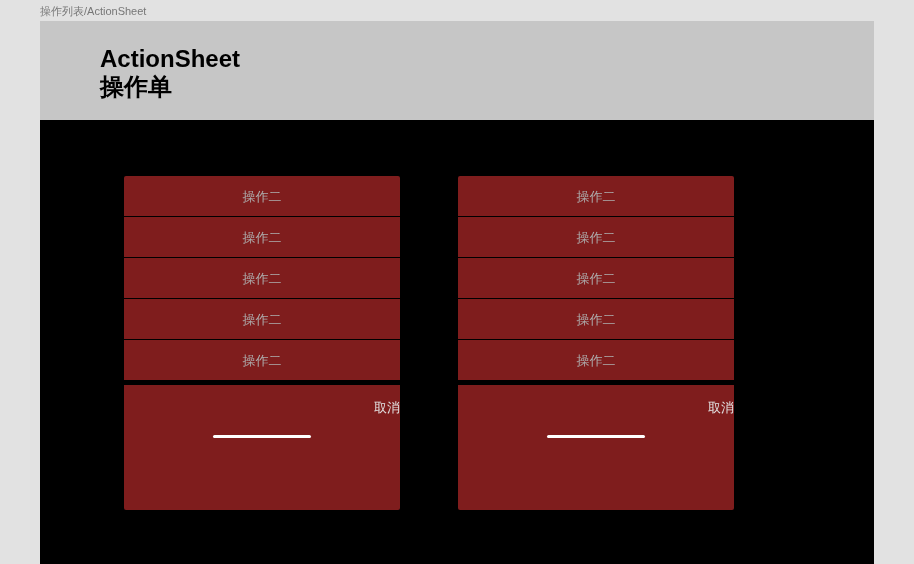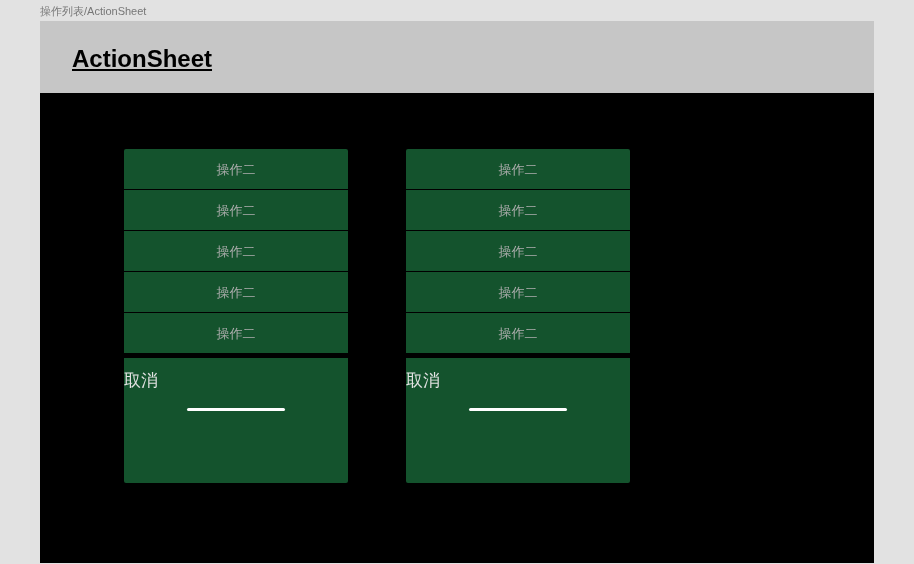--- a/index.html
+++ b/index.html
@@ -15,22 +15,21 @@
       overflow: hidden;
     }
     .breadcrumb {
       font-size: 11px;
       color: #777;
       padding: 4px 0 2px 40px;
     }
     .header {
       background: #c6c6c6;
       margin: 0 40px;
-      padding: 24px 42px 20px 32px;
-      text-decoration: underline;
+      padding: 24px 42px 20px 60px;
     }
     .header-title {
       font-size: 24px;
       font-weight: 700;
       color: #000;
       line-height: 1.15;
     }
     .header-subtitle {
       font-size: 24px;
       font-weight: 700;
@@ -39,22 +38,22 @@
     }
     .content {
       background: #000;
       margin: 0 40px;
       padding: 56px 84px 80px 84px;
       display: flex;
       gap: 58px;
       min-height: 470px;
     }
     .sheet {
-      width: 224px;
-      background: #14532d;
+      width: 276px;
+      background: #7f1d1d;
       border-radius: 2px;
       overflow: hidden;
       display: flex;
       flex-direction: column;
     }
     .sheet-item {
       height: 41px;
       line-height: 41px;
       text-align: center;
       color: #aeaeae;
@@ -65,23 +64,23 @@
     .sheet-item:last-of-type {
       border-bottom: none;
     }
     .sheet-gap {
       height: 4px;
       background: #000;
     }
     .sheet-cancel {
       height: 46px;
       line-height: 46px;
-      text-align: left;
+      text-align: right;
       color: #e2e2e2;
-      font-size: 17px;
+      font-size: 13px;
       cursor: pointer;
     }
     .home-indicator-wrap {
       height: 22px;
       display: flex;
       align-items: flex-start;
       justify-content: center;
       padding-top: 4px;
     }
     .home-indicator {
@@ -91,20 +90,21 @@
       border-radius: 2px;
     }
   </style>
 </head>
 <body>
 
 <div class="breadcrumb">操作列表/ActionSheet</div>
 
 <div class="header">
   <div class="header-title">ActionSheet</div>
+  <div class="header-subtitle">操作单</div>
 </div>
 
 <div class="content">
 
   <div class="sheet">
     <div class="sheet-item">操作二</div>
     <div class="sheet-item">操作二</div>
     <div class="sheet-item">操作二</div>
     <div class="sheet-item">操作二</div>
     <div class="sheet-item">操作二</div>

